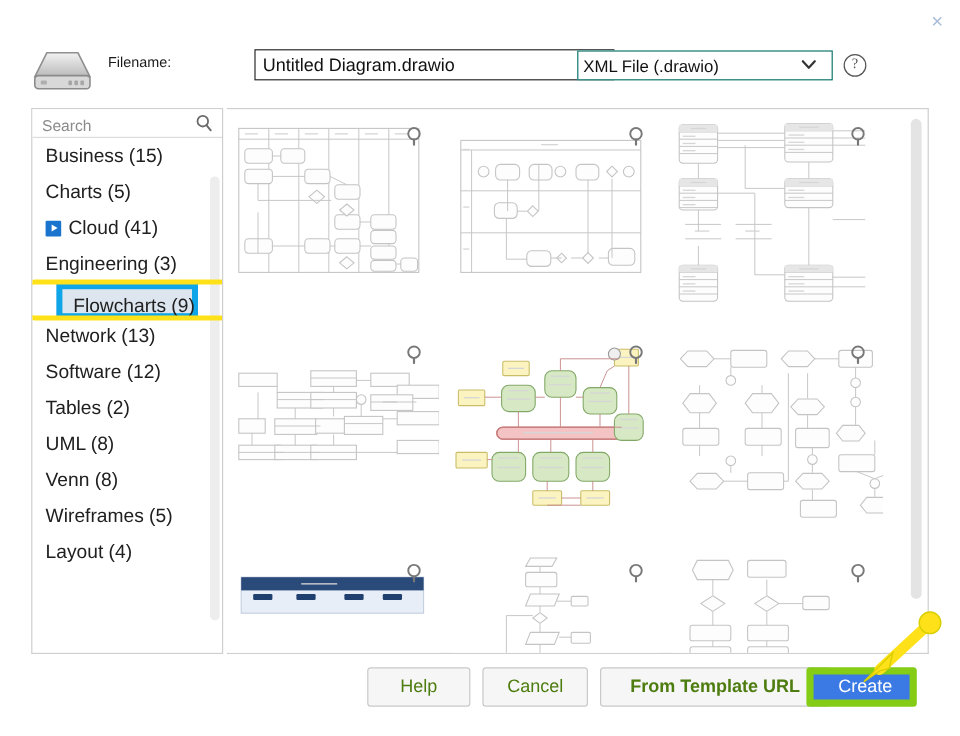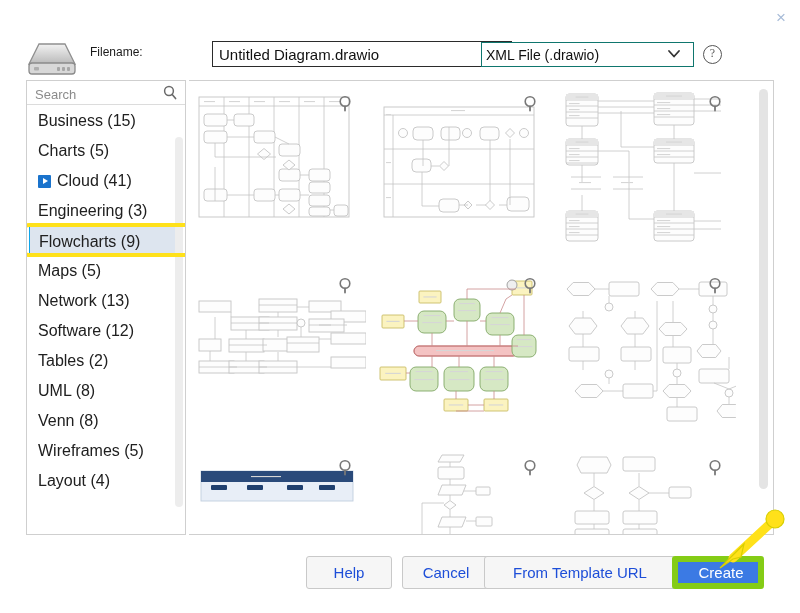--- a/index.html
+++ b/index.html
@@ -57,21 +57,21 @@
   #help-icon{
     position:absolute;left:703px;top:15px;
     width:17px;height:17px;border:1.3px solid #555;border-radius:50%;
     color:#555;font-size:12px;line-height:15px;text-align:center;
     font-family:"Liberation Serif",serif;
     cursor:pointer;user-select:none;
   }
 
   
   #dialog-body{
-    position:absolute;left:26px;top:80px;
+    position:absolute;left:26px;top:90px;
     width:680px;height:455px;
   }
 
   
   #sidebar{
     position:absolute;left:0;top:0;width:160px;height:455px;
     border:1px solid #cfcfcf;background:#ffffff;
     box-sizing:border-box;overflow:hidden;
   }
   #search-row{
@@ -93,23 +93,23 @@
     position:absolute;left:0;top:25px;width:158px;height:428px;
     overflow:hidden;
   }
   .cat-item{
     position:relative;height:30px;line-height:30px;
     padding-left:11px;font-size:16px;color:#202020;
     white-space:nowrap;cursor:pointer;
   }
   .cat-item.selected{
     background:#dde5ef;
-    border:1px solid #0ea5e9;
+    border:5px solid #0ea5e9;
     box-sizing:border-box;
-    margin:0 2px;padding-left:9px;
+    margin:0 20px;padding-left:9px;
   }
   .cat-item .expander{
     display:inline-block;width:13px;height:13px;
     background:#1a73cc;border-radius:1px;
     vertical-align:-2px;margin-right:6px;position:relative;
   }
   .cat-item .expander::after{
     content:"";position:absolute;left:4.5px;top:3px;
     border-left:5px solid #fff;
     border-top:3.5px solid transparent;
@@ -148,27 +148,27 @@
     background:#e4e4e4;border-radius:5px;
   }
 
   
   #footer{
     position:absolute;left:0;top:552px;width:800px;height:61px;
   }
   .btn{
     position:absolute;top:4px;height:33px;
     border:1px solid #c9c9c9;border-radius:3px;
-    background:#f6f6f6;color:#1d4ed8;
+    background:#f6f6f6;color:#4d7c0f;
     font-family:"Liberation Sans",sans-serif;font-size:15px;
     cursor:pointer;
   }
   #btn-help{left:306px;width:86px;}
   #btn-cancel{left:402px;width:88px;}
-  #btn-from-url{left:484px;width:192px;}
+  #btn-from-url{left:500px;width:192px;font-weight:bold;}
   #btn-create{
     left:672px;width:92px;
     background:#3b7ae4;border:6px solid #84cc16;color:#ffffff;padding-left:12px;
   }
   #arrow-annotation{
     position:absolute;left:700px;top:500px;
     width:96px;height:76px;pointer-events:none;
   }
 </style>
 </head>
@@ -222,21 +222,20 @@
           <path d="M9.2 9.4 L12.6 13.6" stroke="#6a6a6a" stroke-width="1.6" stroke-linecap="round"></path>
         </svg>
       </span>
     </div>
     <div id="cat-list">
         <div class="cat-item"><span>Business (15)</span></div>
         <div class="cat-item"><span>Charts (5)</span></div>
         <div class="cat-item"><span class="expander"></span><span>Cloud (41)</span></div>
         <div class="cat-item"><span>Engineering (3)</span></div>
         <div class="cat-item selected"><span>Flowcharts (9)</span></div>
-        <div class="cat-item"><span>Maps (5)</span></div>
         <div class="cat-item"><span>Network (13)</span></div>
         <div class="cat-item"><span>Software (12)</span></div>
         <div class="cat-item"><span>Tables (2)</span></div>
         <div class="cat-item"><span>UML (8)</span></div>
         <div class="cat-item"><span>Venn (8)</span></div>
         <div class="cat-item"><span>Wireframes (5)</span></div>
         <div class="cat-item"><span>Layout (4)</span></div>
       </div>
     <div id="sidebar-scroll"></div>
     <div id="flowcharts-highlight"></div>

